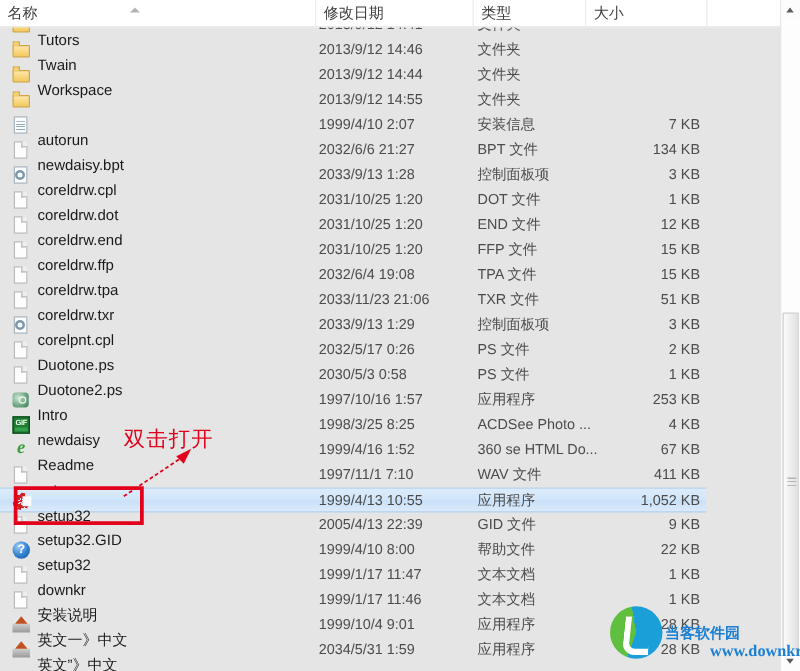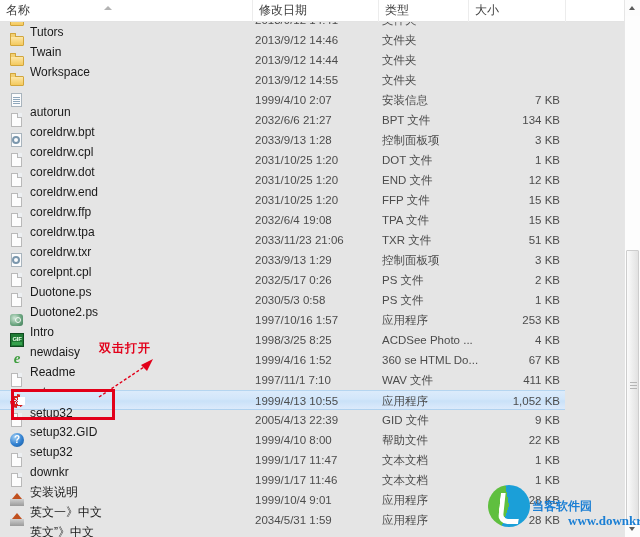--- a/index.html
+++ b/index.html
@@ -162,22 +162,22 @@
     border-left:5px solid transparent;border-right:5px solid transparent;
     border-bottom:6px solid #c0501f;
   }
 
   
   .red-box{
     position:absolute;left:11px;top:389px;width:104px;height:31px;
     border:3px solid #e2001a;box-sizing:border-box;pointer-events:none;
   }
   .anno-text{
-    position:absolute;left:99px;top:340px;font-size:12px;color:#e2001a;
-    font-family:"Liberation Sans","DejaVu Sans",sans-serif;font-weight:bold;
+    position:absolute;left:99px;top:340px;font-size:17px;color:#e2001a;
+    font-family:"Liberation Sans","DejaVu Sans",sans-serif;font-weight:normal;
     letter-spacing:1px;white-space:nowrap;
   }
   .anno-arrow{position:absolute;left:95px;top:355px;width:70px;height:45px;}
 
   
   .scrollbar{
     position:absolute;right:0;top:0;width:16px;height:537px;
     background:#fdfdfd;border-left:1px solid #e6e6e6;box-sizing:border-box;
   }
   .sb-up,.sb-down{
@@ -277,21 +277,21 @@
       </div>
       <div class="row">
         <span class="ico inidoc"></span>
         <span class="c-name">autorun</span>
         <span class="c-date">1999/4/10 2:07</span>
         <span class="c-type">安装信息</span>
         <span class="c-size">7 KB</span>
       </div>
       <div class="row">
         <span class="ico doc"></span>
-        <span class="c-name">coreldrw.bpt</span>
+        <span class="c-name">newdaisy.bpt</span>
         <span class="c-date">2032/6/6 21:27</span>
         <span class="c-type">BPT 文件</span>
         <span class="c-size">134 KB</span>
       </div>
       <div class="row">
         <span class="ico cpl"></span>
         <span class="c-name">coreldrw.cpl</span>
         <span class="c-date">2033/9/13 1:28</span>
         <span class="c-type">控制面板项</span>
         <span class="c-size">3 KB</span>

